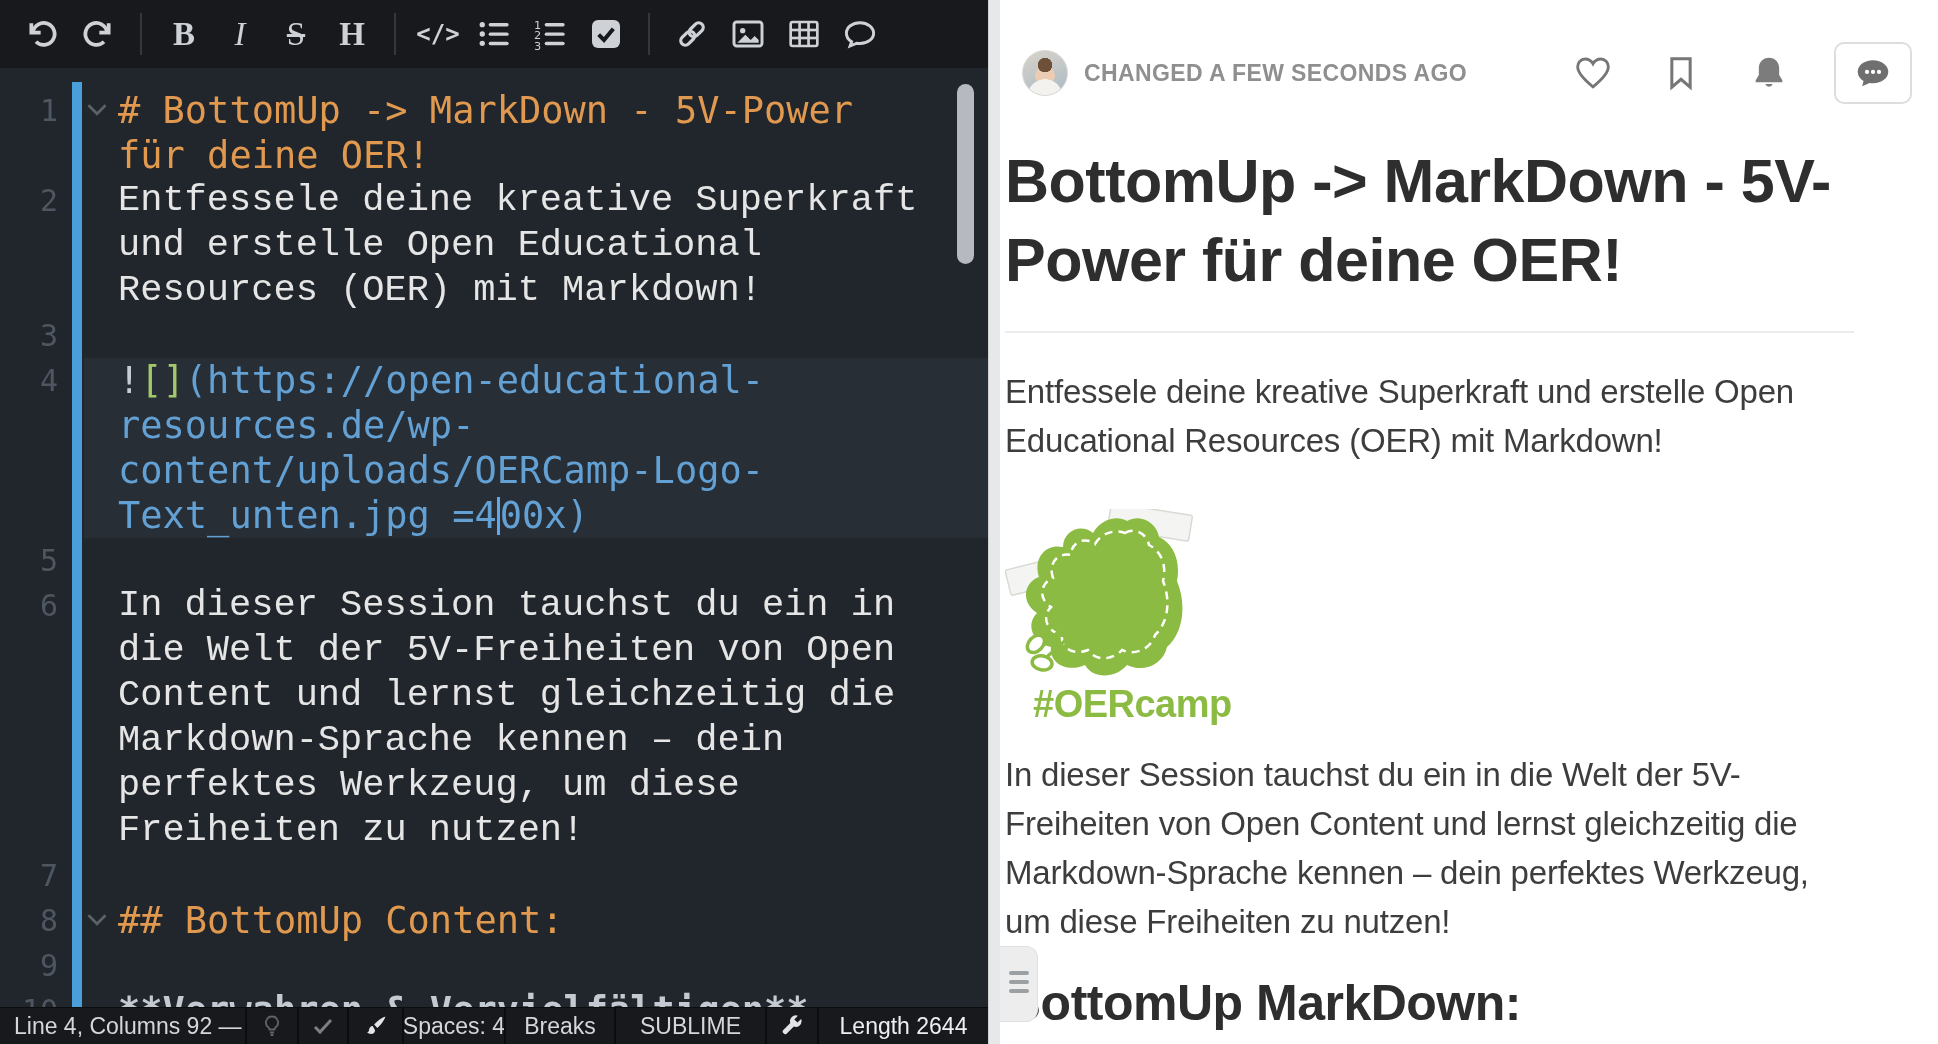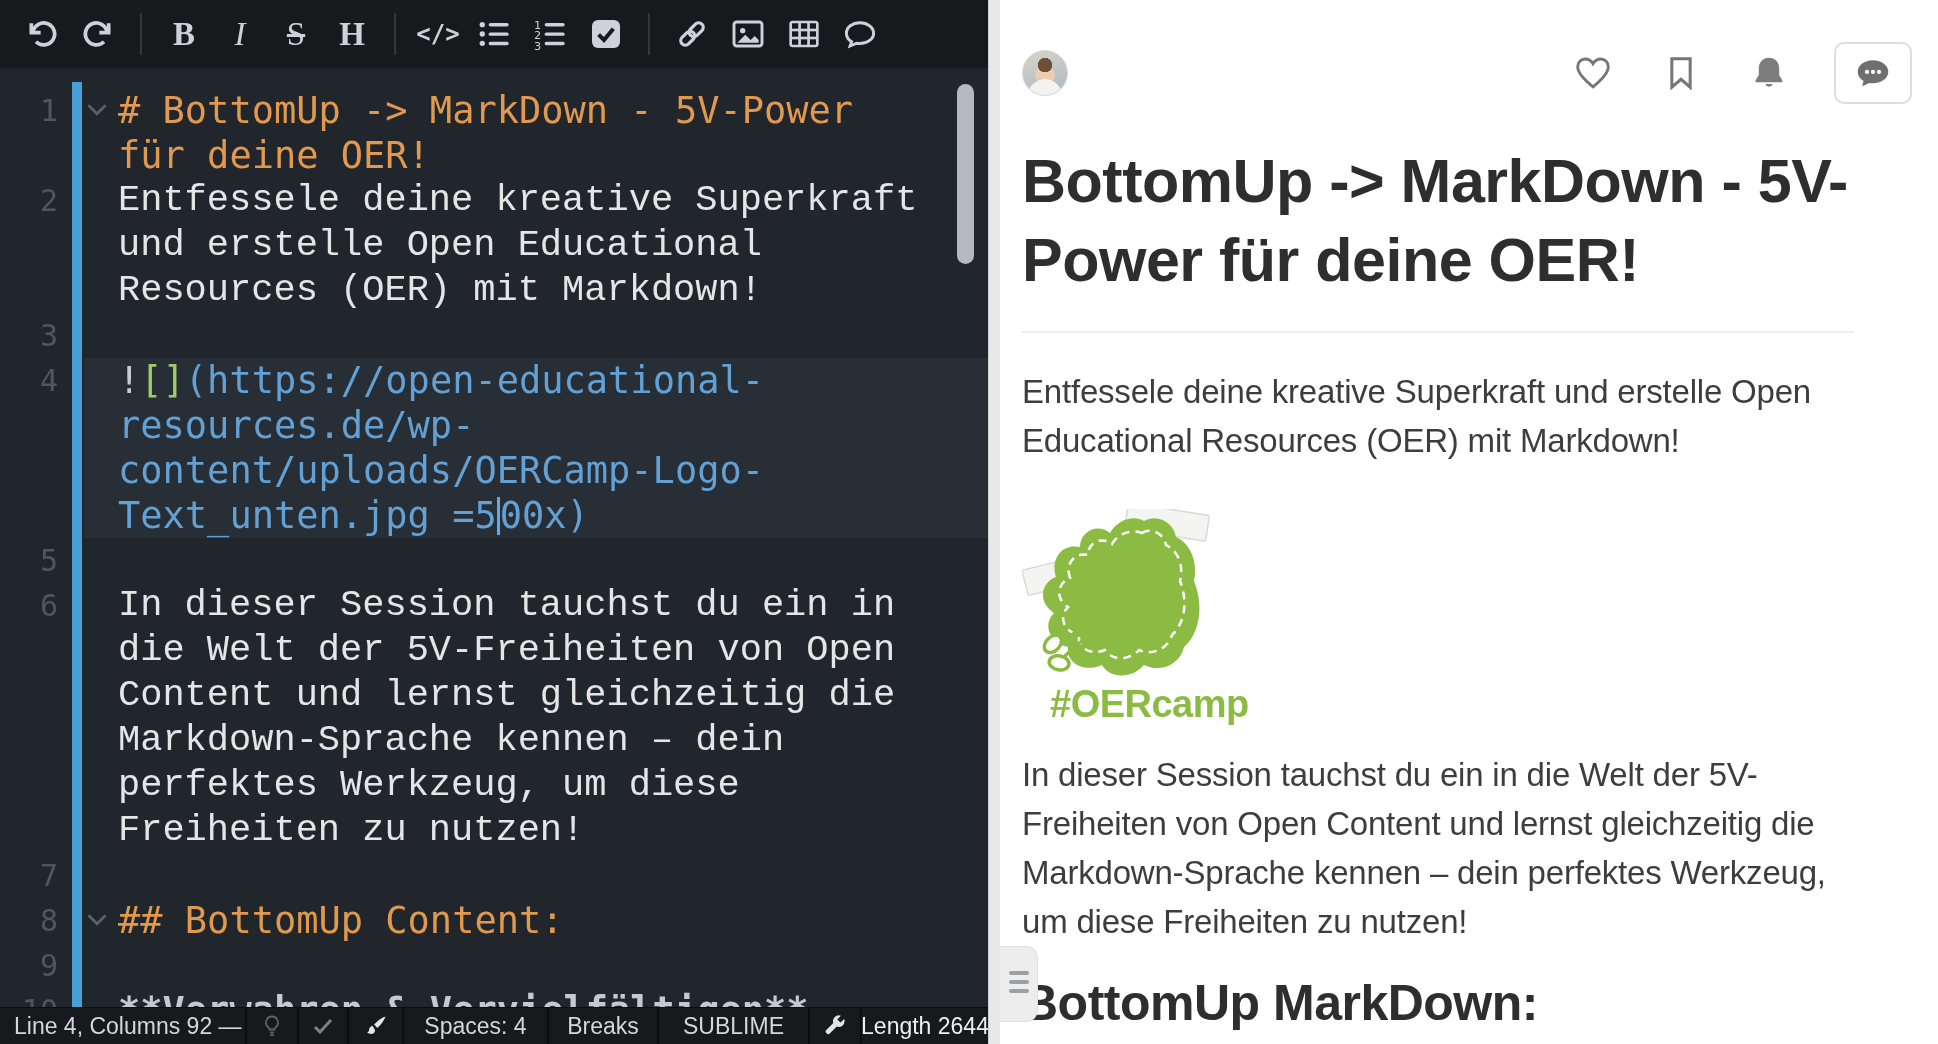--- a/index.html
+++ b/index.html
@@ -34,21 +34,21 @@
   .md-url { color:#63a0d4; }
   .md-bang { color:#c8cdd3; }
   .md-br { color:#a2c969; }
   .caret { display:inline-block; width:0; height:38px; border-left:3px solid #61a8ea; vertical-align:middle; position:relative; top:-2px; }
   .ed-scrollbar { position:absolute; right:14px; top:16px; width:17px; height:180px; background:#b6bac0; border-radius:9px; z-index:5; }
 
   .statusbar { height:37px; background:#17191d; border-top:1px solid #0c0d0f; display:flex; align-items:stretch; flex:0 0 auto; font-size:23px; color:#d4d6d9; }
   .seg { display:flex; align-items:center; justify-content:center; border-right:2px solid #0b0c0e; white-space:nowrap; overflow:hidden; }
   .seg.pos { width:247px; justify-content:flex-start; padding-left:14px; }
   .seg.s-bulb { width:52px; } .seg.s-check { width:50px; } .seg.s-brush { width:55px; }
-  .seg.s-spaces { width:145px; } .seg.s-breaks { width:110px; } .seg.s-keymap { width:151px; }
+  .seg.s-spaces { width:102px; } .seg.s-breaks { width:110px; } .seg.s-keymap { width:151px; }
   .seg.s-wrench { width:52px; }
   .seg.s-len { flex:1; border-right:none; color:#eceef0; }
   .seg svg { width:24px; height:24px; }
 
   
   .divider { width:12px; height:1044px; background:#e7e8ea; border-left:1px solid #cfd0d2; cursor:col-resize; flex:0 0 auto; }
 
   
   .preview-pane { width:938px; height:1044px; background:#fff; position:relative; overflow:hidden; }
   .pv-header { display:flex; align-items:center; padding:42px 22px 0 22px; }
@@ -58,21 +58,21 @@
       radial-gradient(circle at 50% 32%, #6e5038 0 19%, transparent 20%),
       radial-gradient(circle at 50% 56%, #ecccb2 0 29%, transparent 30%),
       linear-gradient(160deg,#d9d3c9,#a9bac5); }
   .changed-text { margin-left:16px; font-size:23px; font-weight:bold; color:#8f8f8f; letter-spacing:.4px; }
   .pv-spacer { flex:1; }
   .hbtn { width:46px; height:46px; border:none; background:transparent; display:flex; align-items:center; justify-content:center; cursor:pointer; margin-left:42px; }
   .hbtn svg { width:40px; height:40px; }
   .chat-btn { width:78px; height:62px; border:2px solid #ddd; border-radius:10px; background:#fff; display:flex; align-items:center; justify-content:center; margin-left:42px; margin-right:4px; cursor:pointer; }
   .chat-btn svg { width:36px; height:36px; }
 
-  .pv-content { padding:0 84px 0 22px; }
+  .pv-content { padding:0 84px 0 5px; }
   .pv-title { margin-top:38px; font-size:61px; font-weight:bold; color:#2e2e2e; line-height:1.3; letter-spacing:-0.5px; }
   .pv-hr { border:none; border-top:2px solid #ececec; margin-top:30px; }
   .pv-p { margin-top:34px; font-size:33px; line-height:49px; color:#3d3d3d; letter-spacing:-0.2px; }
   .pv-p.second { margin-top:24px; }
   .logo-wrap { margin-top:44px; width:200px; }
   .logo-caption { font-size:38px; font-weight:bold; color:#8cbb43; margin-top:2px; padding-left:28px; letter-spacing:-0.5px; }
   .pv-h2 { margin-top:28px; font-size:50px; font-weight:bold; color:#2e2e2e; letter-spacing:-0.5px; }
 
   .toc-handle { position:absolute; left:0; top:946px; width:38px; height:76px; background:#ededee; border:1px solid #e0e0e0; border-left:none; border-radius:0 12px 12px 0; cursor:pointer; padding-top:24px; }
   .toc-handle .bar { width:20px; height:4px; background:#9aa0a4; border-radius:2px; margin:0 auto 5px auto; }
@@ -213,21 +213,21 @@
       </div>
 
       <div class="ed-line current">
         <div class="gut">
             <span class="lnum">4</span>
           </div>
         <div class="txt">
           <div class="row"><span class="md-bang">!</span><span class="md-br">[]</span><span class="md-url">(https://open-educational-</span></div>
           <div class="row md-url">resources.de/wp-</div>
           <div class="row md-url">content/uploads/OERCamp-Logo-</div>
-          <div class="row"><span class="md-url">Text_unten.jpg =5</span><span class="caret"></span><span class="md-url">00x)</span></div>
+          <div class="row"><span class="md-url">Text_unten.jpg =4</span><span class="caret"></span><span class="md-url">00x)</span></div>
         </div>
       </div>
 
       <div class="ed-line">
         <div class="gut">
             <span class="lnum">5</span>
           </div>
         <div class="txt">
             <div class="row"></div>
           </div>
@@ -319,20 +319,21 @@
       <div class="seg s-len">Length 2644</div>
     </div>
   </div>
 
   <div class="divider"></div>
 
   <div class="preview-pane">
 
     <div class="pv-header">
       <div class="avatar"></div>
+      <div class="changed-text">CHANGED A FEW SECONDS AGO</div>
       <div class="pv-spacer"></div>
       <button class="hbtn">
         <svg viewBox="0 0 24 24" fill="none" stroke="#767676" stroke-width="1.7">
             <path d="M12 20.3 C5.4 15 2.8 11.6 2.8 8.3 2.8 5.6 4.8 3.6 7.3 3.6 c1.8 0 3.6 1 4.7 2.9 1.1-1.9 2.9-2.9 4.7-2.9 2.5 0 4.5 2 4.5 4.7 0 3.3-2.6 6.7-9.2 12Z"></path>
           </svg>
       </button>
       <button class="hbtn">
         <svg viewBox="0 0 24 24" fill="none" stroke="#767676" stroke-width="1.8">
             <path d="M6.5 3.5 h11 V20.5 L12 15.8 6.5 20.5 Z"></path>
           </svg>

